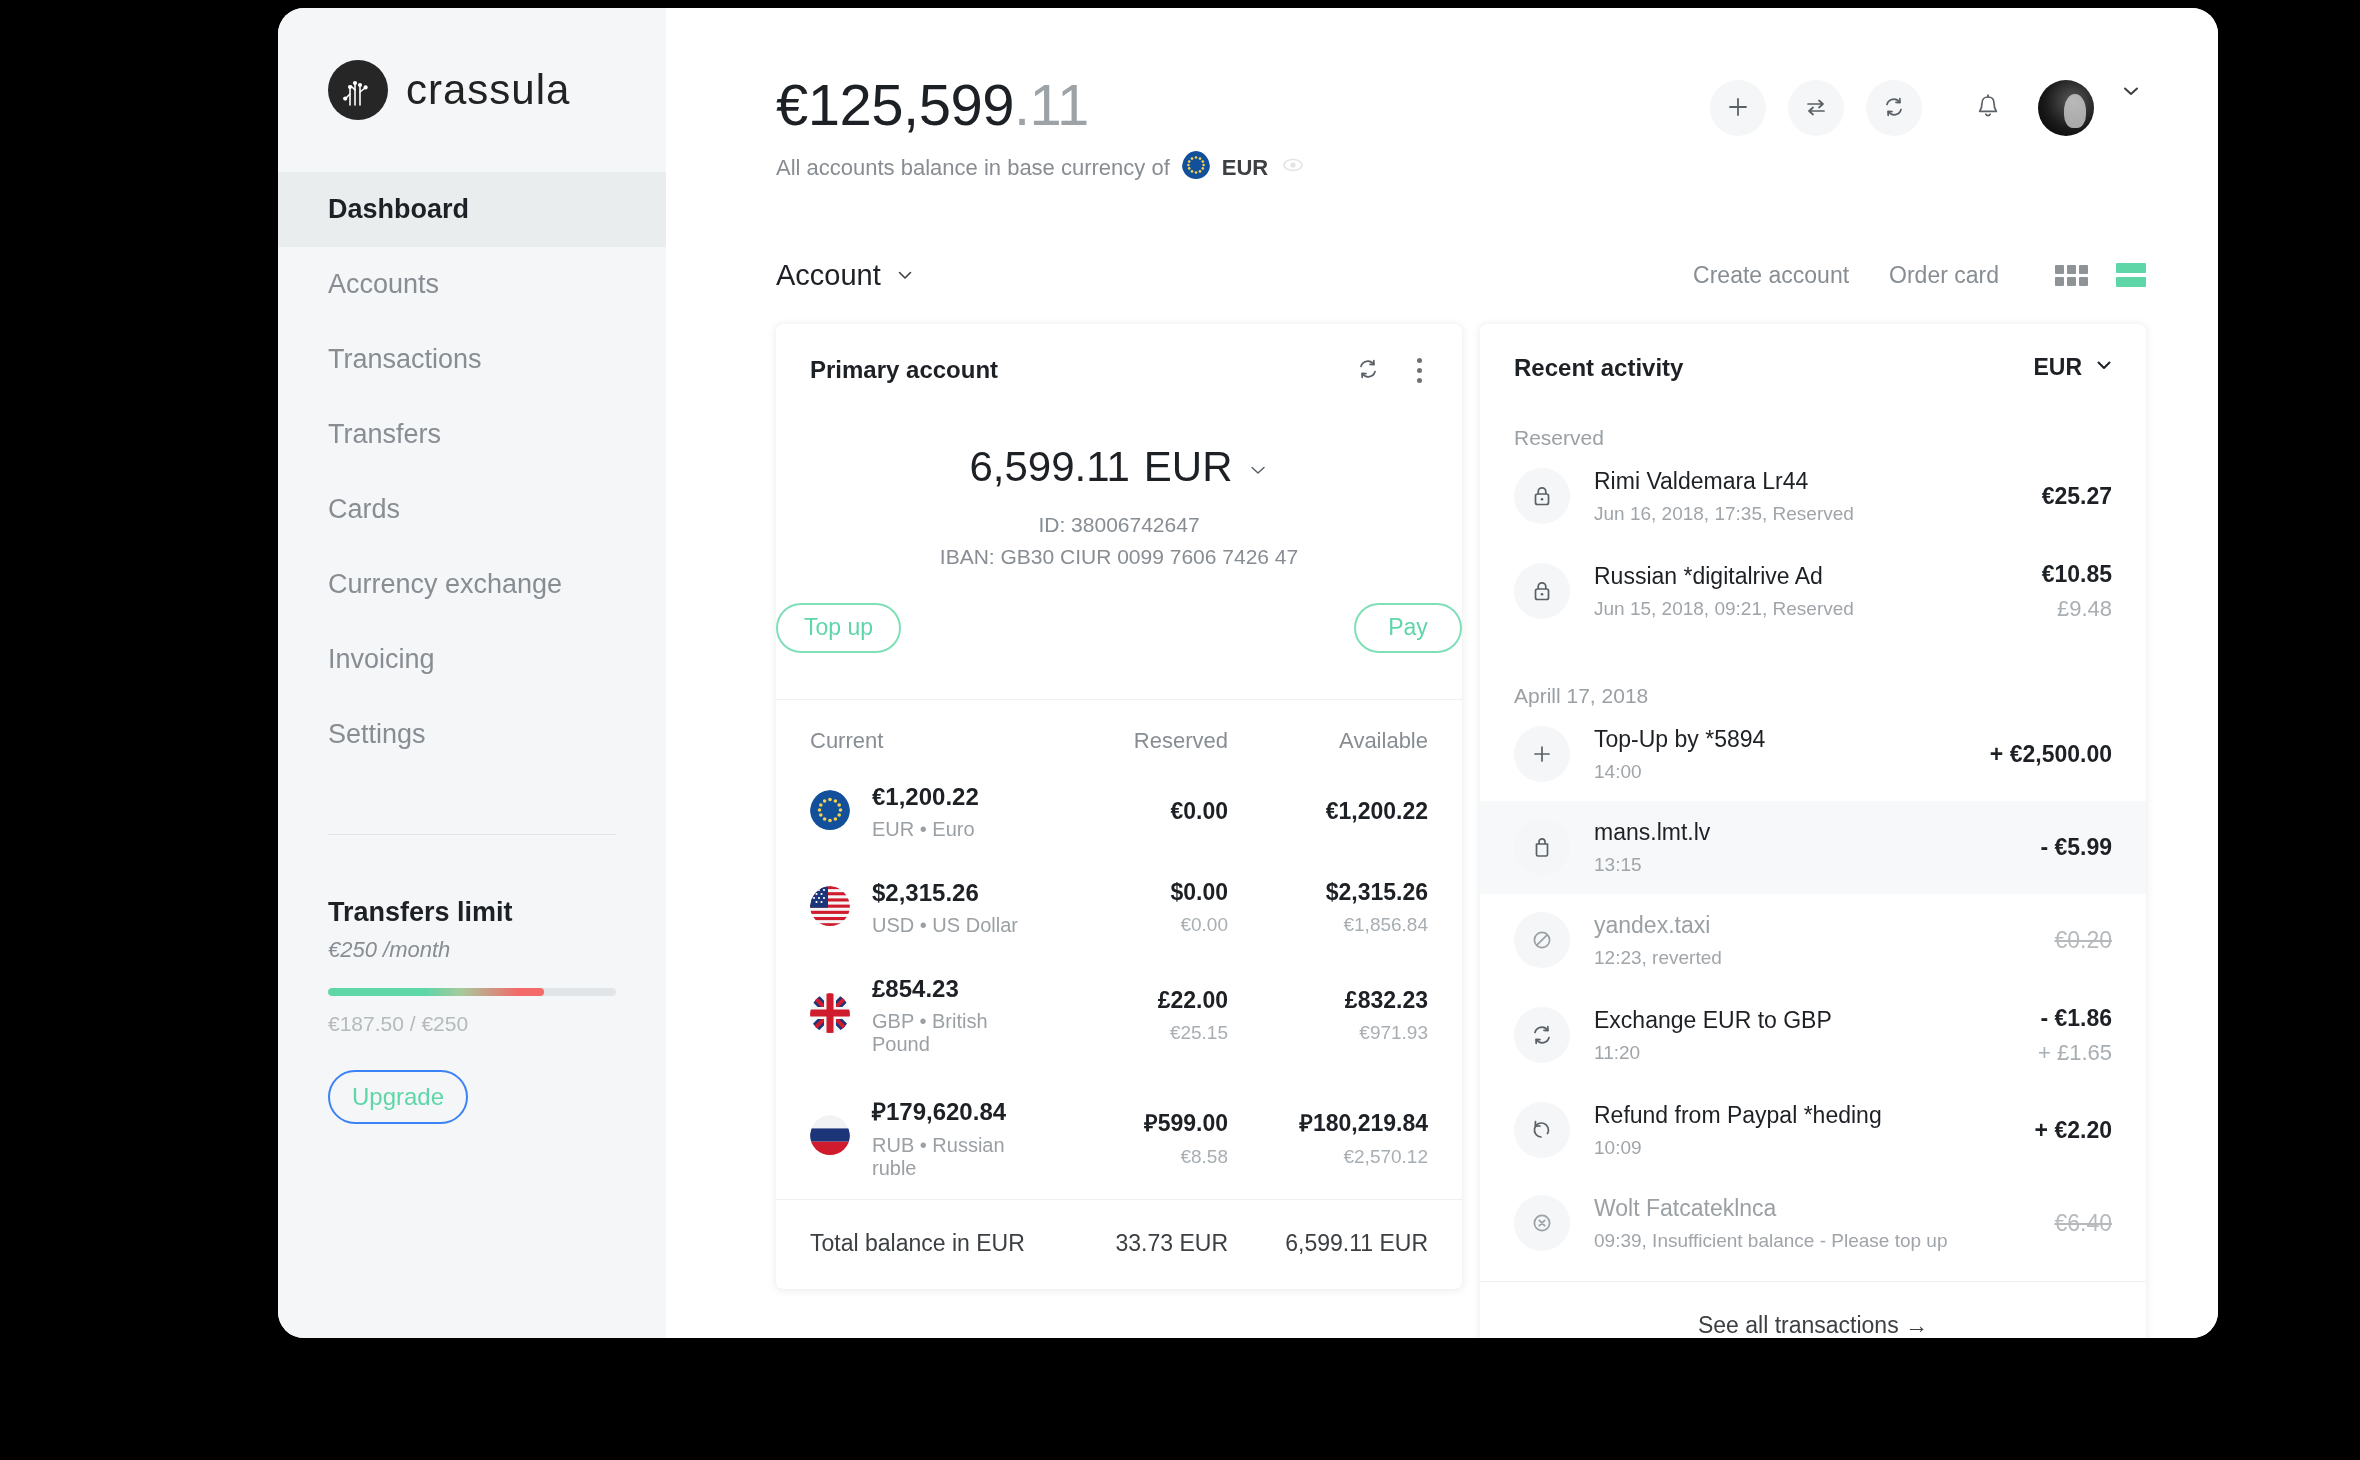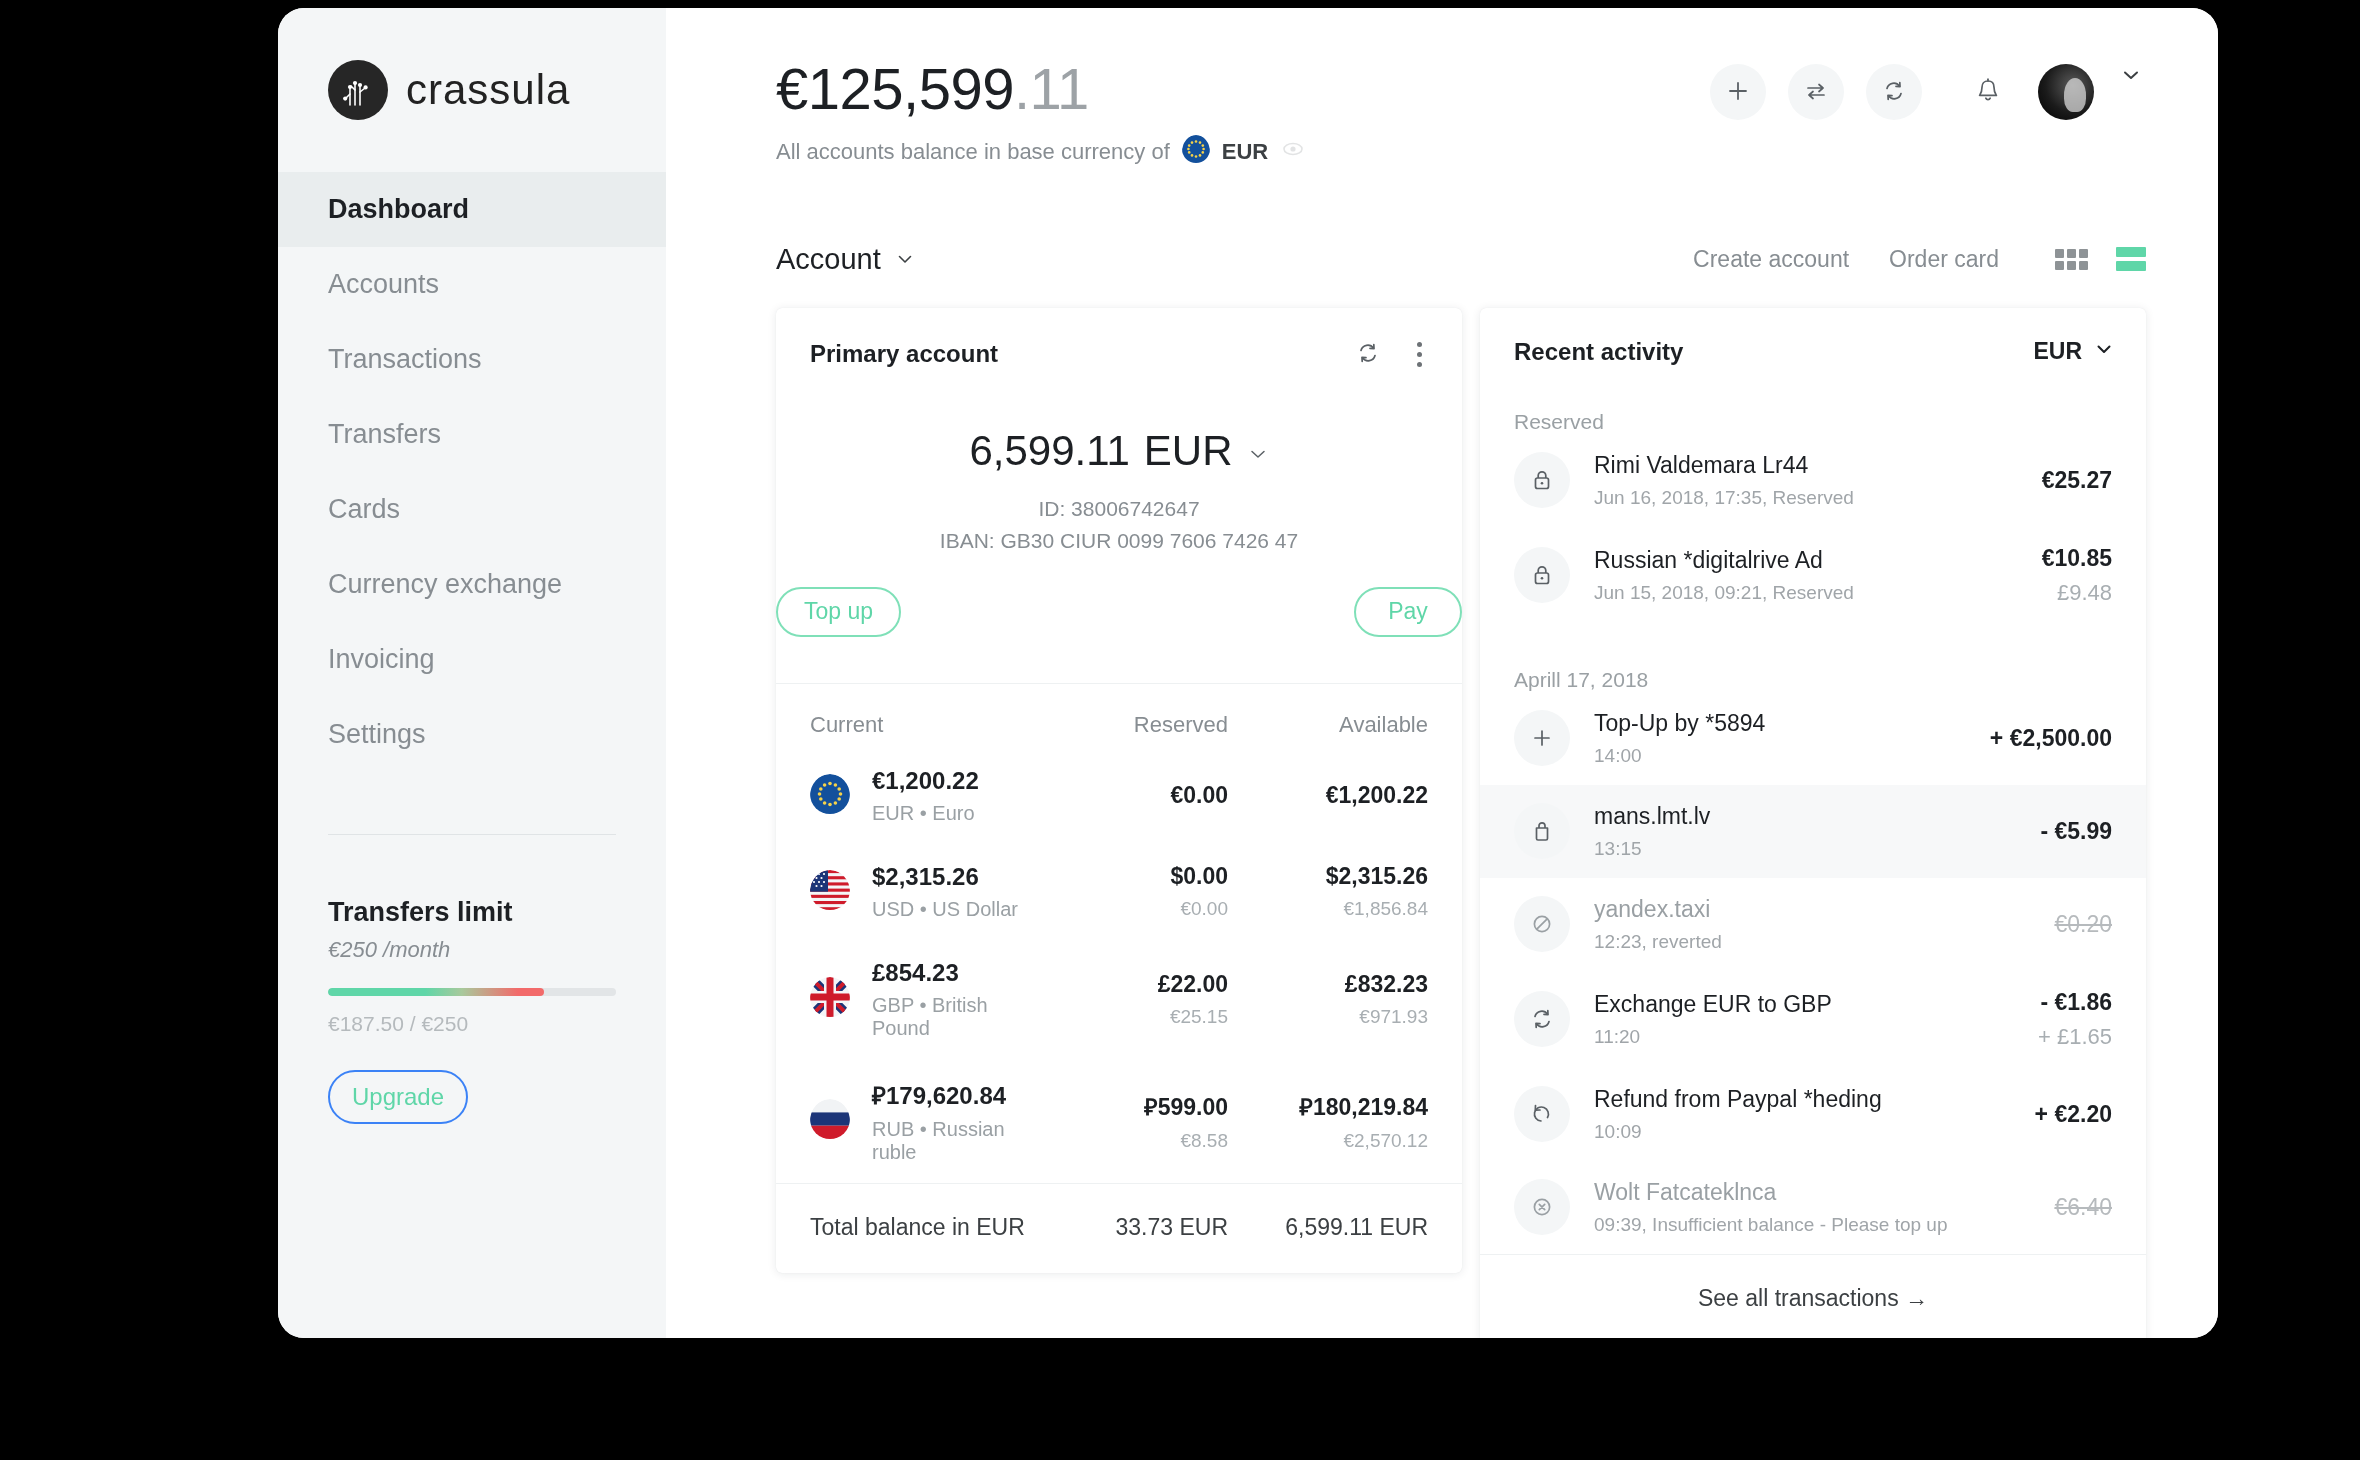--- a/index.html
+++ b/index.html
@@ -95,21 +95,21 @@
     color: #5fd6a8;
     font-size: 24px;
     font-family: Liberation Sans, sans-serif;
     cursor: pointer;
   }
 
   
   .main {
     flex: 1;
     background: #ffffff;
-    padding: 0 0 0 0;
+    padding: 16px 0 0 0;
     position: relative;
   }
 
   .top-header {
     display: flex; justify-content: space-between;
     padding: 48px 72px 0 110px;
   }
   .balance-main {
     font-size: 58px; color: #1d2024; font-weight: 400;
     letter-spacing: -0.5px;
@@ -260,20 +260,21 @@
   .act-amt-wrap { text-align: right; }
   .act-amt { font-size: 23px; color: #1d2024; font-weight: bold; }
   .act-amt.strike { color: #b6babd; text-decoration: line-through; font-weight: normal; }
   .act-amt-sub { font-size: 22px; color: #a8aeb2; margin-top: 8px; }
   .act-footer {
     border-top: 1px solid #eef1f2;
     text-align: center;
     padding: 30px 0 32px 0;
     font-size: 23px; color: #3c4043;
     cursor: pointer;
+    margin-top: 11px;
   }
 </style>
 </head>
 <body>
 
 <div class="page">
   <div class="app-window">
 
     <aside class="sidebar">
       <div class="logo-row">

